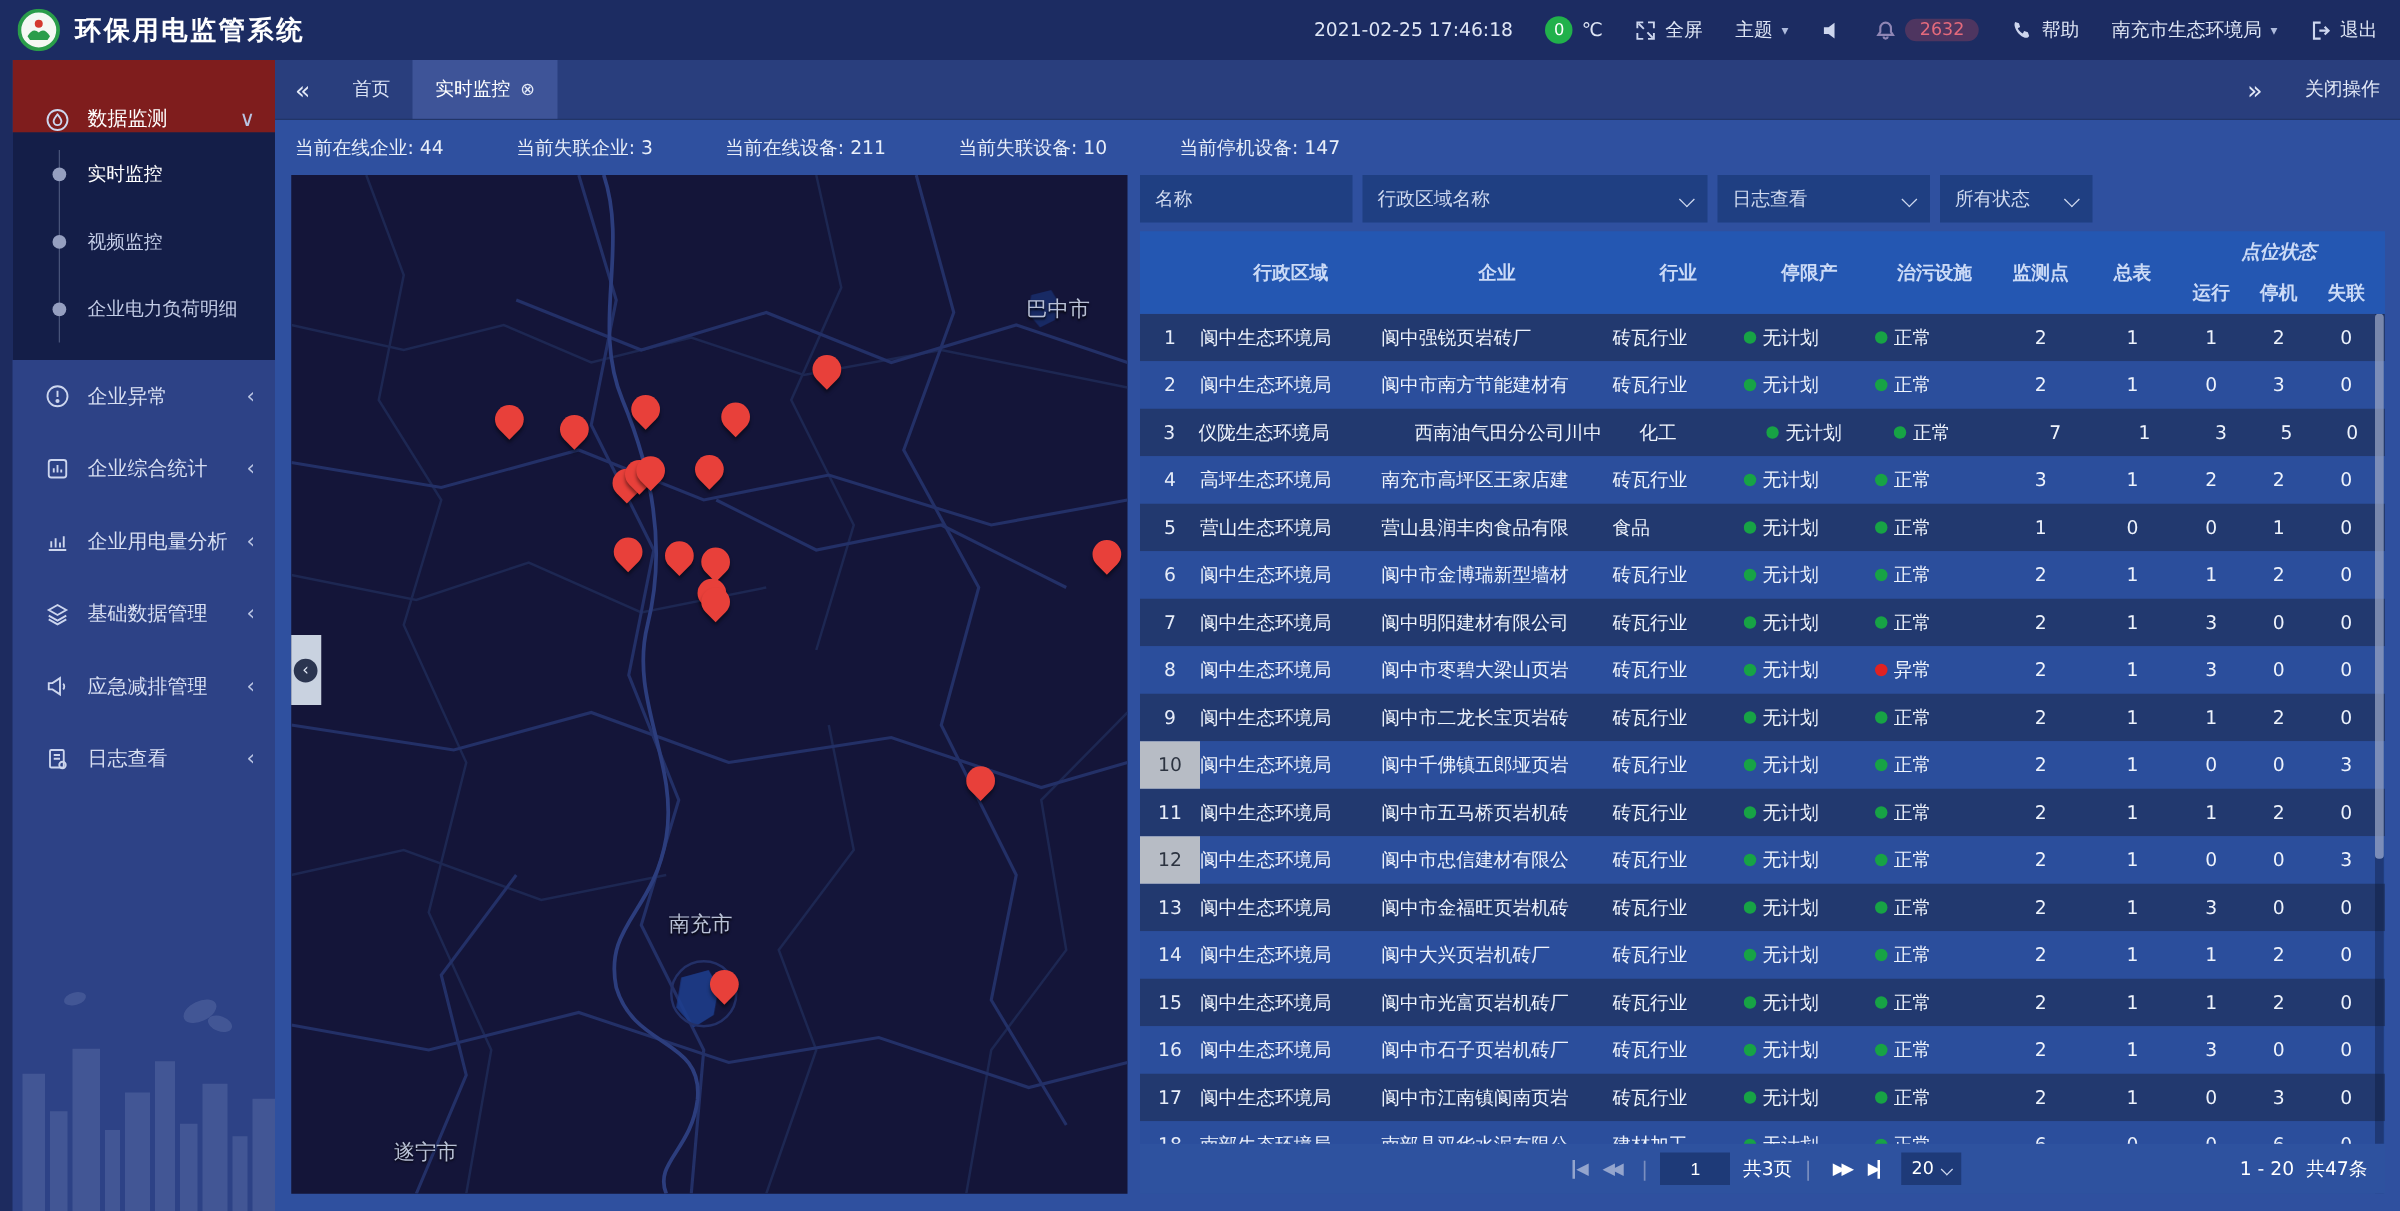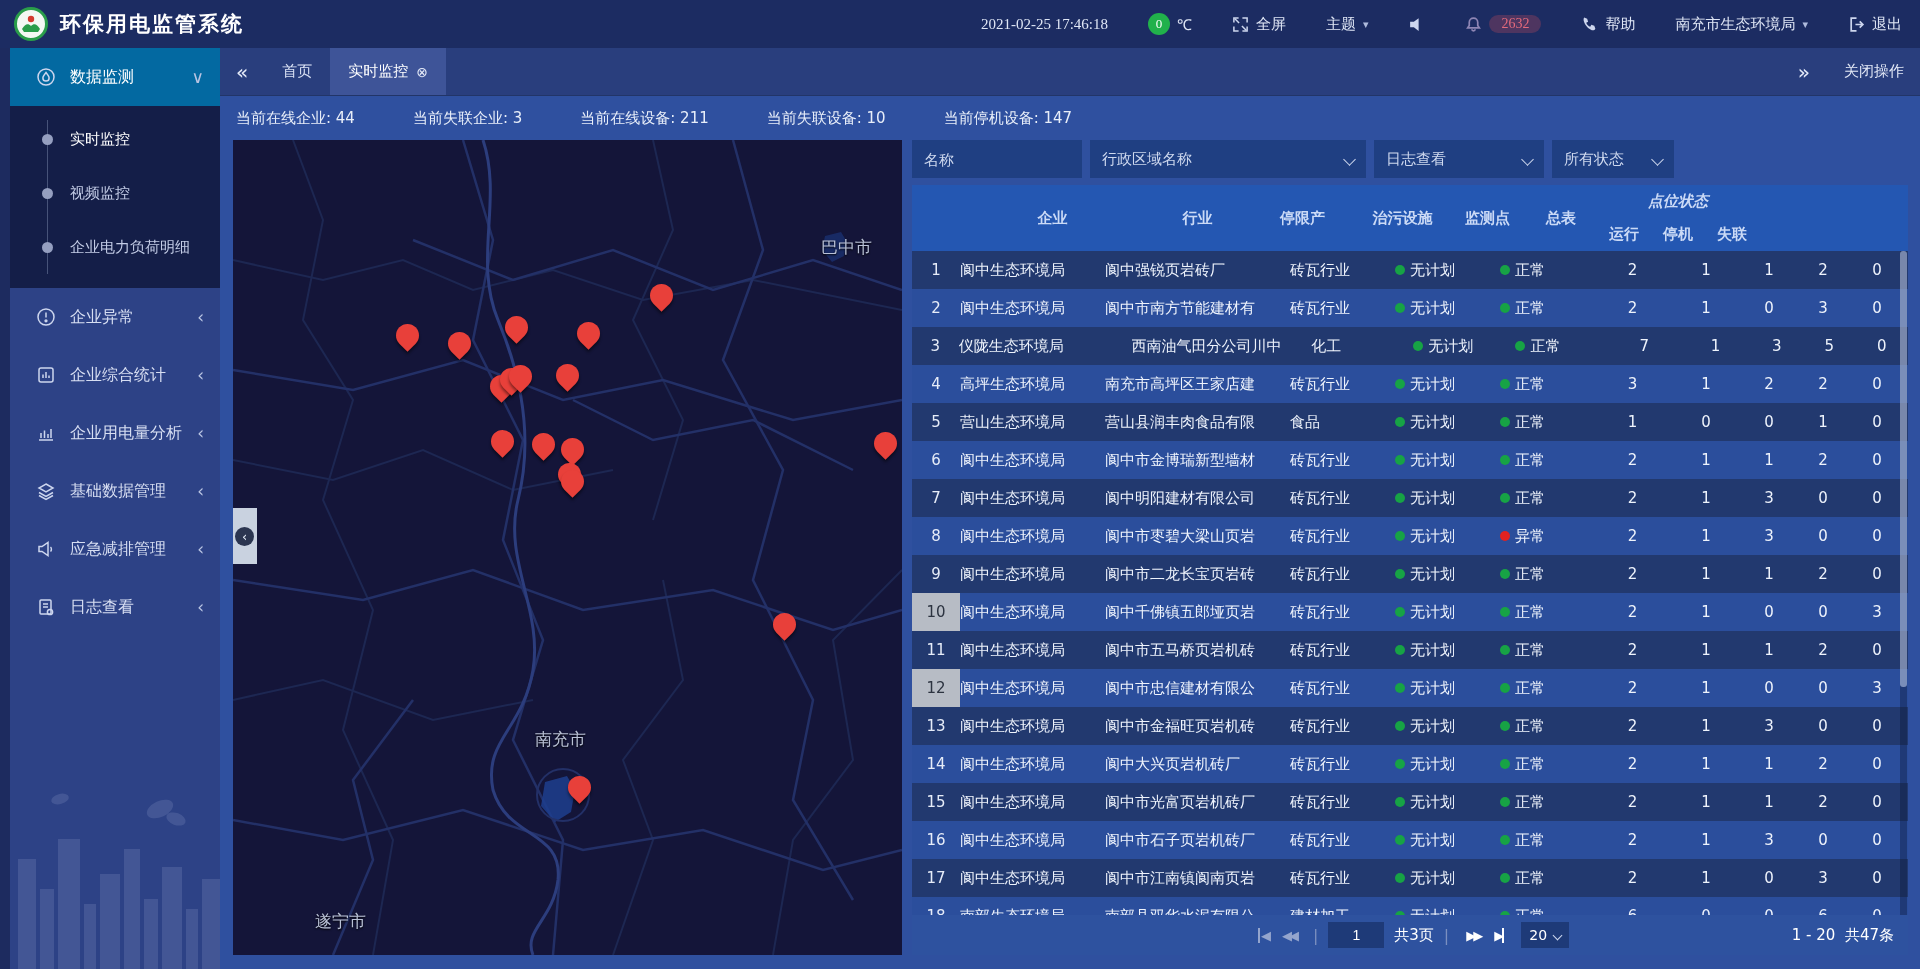--- a/index.html
+++ b/index.html
@@ -3,39 +3,39 @@
 <meta charset="utf-8">
 <style>
   * { box-sizing:border-box; margin:0; padding:0; }
   html,body { width:1920px; height:969px; overflow:hidden; }
   body { font-family:"DejaVu Sans","Liberation Sans",sans-serif; background:#2f509f; color:#e8eef9; }
 
   
   .header { height:48px; background:#1c2c62; display:flex; align-items:center; padding:0 18px 0 14px; }
   .logo { width:34px; height:34px; flex-shrink:0; }
   .app-title { font-size:21px; font-weight:bold; color:#fff; margin-left:12px; letter-spacing:2px; }
-  .header-right { margin-left:auto; display:flex; align-items:center; gap:40px; font-size:15px; color:#dfe6f5;font-family:Liberation Serif, serif; }
+  .header-right { margin-left:auto; display:flex; align-items:center; gap:26px; font-size:15px; color:#dfe6f5; }
   .hr-item { display:flex; align-items:center; gap:7px; cursor:default; white-space:nowrap; }
   .temp-badge { width:22px; height:22px; border-radius:50%; background:#21b14b; color:#fff; font-size:13px;
                 display:flex; align-items:center; justify-content:center; }
   .caret { font-size:11px; color:#aebbdd; }
   .notif-pill { background:#4e3560; color:#e46a7c; font-size:14px; padding:1px 12px; border-radius:10px; }
   .hicon { width:17px; height:17px; stroke:#cdd6ee; fill:none; stroke-width:1.6; }
   .hicon.filled { fill:#cdd6ee; stroke:none; }
 
   
   .app { display:flex; height:921px; }
 
   
   .sidebar { width:220px; flex-shrink:0; background:#2d4286; border-left:10px solid #1d2b5f; position:relative; overflow:hidden; }
   .menu-item { height:58px; display:flex; align-items:center; padding:0 16px 0 26px; color:#d7def2; font-size:16px; cursor:pointer; }
   .menu-item .micon { width:20px; height:20px; stroke:#cdd6ee; fill:none; stroke-width:1.5; margin-right:14px; flex-shrink:0; }
   .menu-item .chev { margin-left:auto; color:#b9c4e2; font-size:17px; }
   .menu-group.open { background:#19244f; }
-  .menu-group.open > .menu-item { background:#0369a1; color:#fff; }
+  .menu-group.open > .menu-item { background:#7f1d1d; color:#fff;align-items:flex-end; }
   .submenu { position:relative; padding:6px 0 14px 0; background:#141e48; }
   .submenu::before { content:""; position:absolute; left:37px; top:14px; bottom:14px; width:1px; background:#475379; }
   .sub-item { height:54px; display:flex; align-items:center; padding-left:60px; font-size:15px; color:#c3cce6; position:relative; cursor:pointer; }
   .sub-item .dot { position:absolute; left:32px; width:11px; height:11px; border-radius:50%; background:#959fc0; }
   .sub-item.active { color:#ffffff; }
   .skyline { position:absolute; left:0; right:0; bottom:0; height:190px; opacity:.14; }
 
   
   .main { flex:1; display:flex; flex-direction:column; min-width:0; }
 
@@ -382,20 +382,21 @@
               <span class="chev-down"></span>
           </div>
           <div class="f-select" style="width:122px">
             <span>所有状态</span>
               <span class="chev-down"></span>
           </div>
         </div>
 
         <div class="thead" id="table-head">
             <div class="th" style="width: 48px;"></div>
+            <div class="th" style="width: 145px;">行政区域</div>
             <div class="th" style="width: 185px;">企业</div>
             <div class="th" style="width: 105px;">行业</div>
             <div class="th" style="width: 105px;">停限产</div>
             <div class="th" style="width: 95px;">治污设施</div>
             <div class="th" style="width: 75px;">监测点</div>
             <div class="th" style="width: 72px;">总表</div>
             <div class="th-group" style="width: 162px;">
               <div class="g-title">点位状态</div>
               <div class="g-subs">
                 <div class="th">运行</div>

